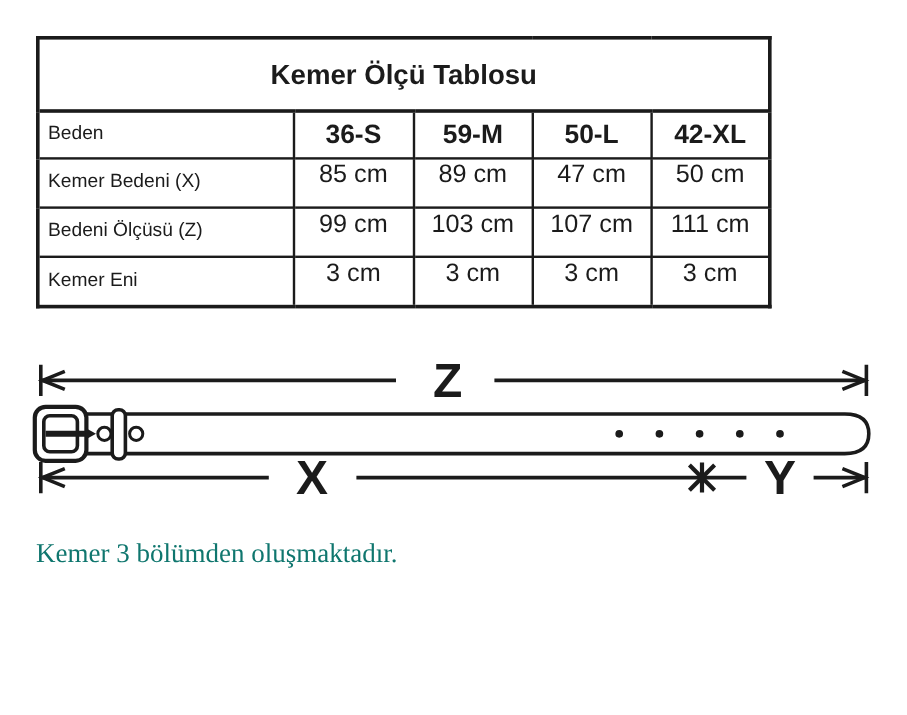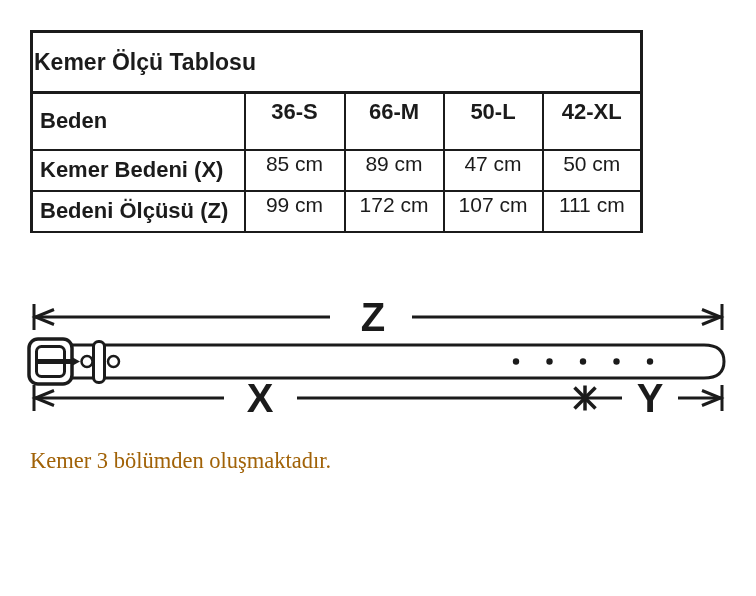--- a/index.html
+++ b/index.html
@@ -22,38 +22,38 @@
     border-collapse: collapse;
     table-layout: fixed;
   }
   table.size-table td {
     border: 2px solid #1b1b1b;
     overflow: hidden;
     white-space: nowrap;
   }
   td.title-cell {
     height: 56px;
-    text-align: left;
+    text-align: center;
     font-weight: bold;
     font-size: 23px;
     border-width: 3px 3px 2px 3px !important;
   }
   td.label-cell {
     height: 33px;
-    font-weight: bold;
-    font-size: 22px;
+    font-weight: normal;
+    font-size: 16px;
     padding: 0 0 2px 7px;
     text-align: left;
   }
   td.head-cell {
     height: 34px;
     font-weight: bold;
     font-size: 22px;
     text-align: center;
-    padding-bottom: 20px;
+    padding-bottom: 2px;
   }
   td.value-cell {
     font-size: 21px;
     font-weight: normal;
     text-align: center;
     padding-bottom: 14px;
   }
   td.b-left  { border-left-width: 3px !important; }
   td.b-right { border-right-width: 3px !important; }
   td.b-top-strong { border-top-width: 3px !important; }
@@ -75,21 +75,21 @@
   }
 
   
   .notes {
     position: absolute;
     left: 30px;
     top: 444px;
     font-family: "Liberation Serif", serif;
     font-size: 22.5px;
     line-height: 33px;
-    color: #a16207;
+    color: #0f766e;
   }
 </style>
 </head>
 <body>
 
 <div id="canvas">
 
   <table class="size-table">
     <colgroup>
       <col style="width:213px">
@@ -98,37 +98,44 @@
       <col style="width:99px">
       <col style="width:99px">
     </colgroup>
     <tbody>
       <tr>
         <td class="title-cell" colspan="5">Kemer Ölçü Tablosu</td>
       </tr>
       <tr>
         <td class="label-cell b-left b-top-strong">Beden</td>
         <td class="head-cell b-top-strong">36-S</td>
-        <td class="head-cell b-top-strong">66-M</td>
+        <td class="head-cell b-top-strong">59-M</td>
         <td class="head-cell b-top-strong">50-L</td>
         <td class="head-cell b-right b-top-strong">42-XL</td>
       </tr>
       <tr>
         <td class="label-cell b-left">Kemer Bedeni (X)</td>
         <td class="value-cell">85 cm</td>
         <td class="value-cell">89 cm</td>
         <td class="value-cell">47 cm</td>
         <td class="value-cell b-right">50 cm</td>
       </tr>
       <tr>
         <td class="label-cell b-left">Bedeni Ölçüsü (Z)</td>
         <td class="value-cell">99 cm</td>
-        <td class="value-cell">172 cm</td>
+        <td class="value-cell">103 cm</td>
         <td class="value-cell">107 cm</td>
         <td class="value-cell b-right">111 cm</td>
+      </tr>
+      <tr class="last-row">
+        <td class="label-cell b-left">Kemer Eni</td>
+        <td class="value-cell">3 cm</td>
+        <td class="value-cell">3 cm</td>
+        <td class="value-cell">3 cm</td>
+        <td class="value-cell b-right">3 cm</td>
       </tr>
     </tbody>
   </table>
 
   <svg id="belt-diagram" viewBox="0 0 756 160" stroke="#1b1b1b" fill="none" stroke-linecap="butt">
 
     <g>
       <line x1="34" y1="24" x2="34" y2="50" stroke-width="3"></line>
       <path d="M54 29.5 L35.5 37 L54 44.5" stroke-width="3"></path>
       <line x1="35" y1="37" x2="330" y2="37" stroke-width="3"></line>

